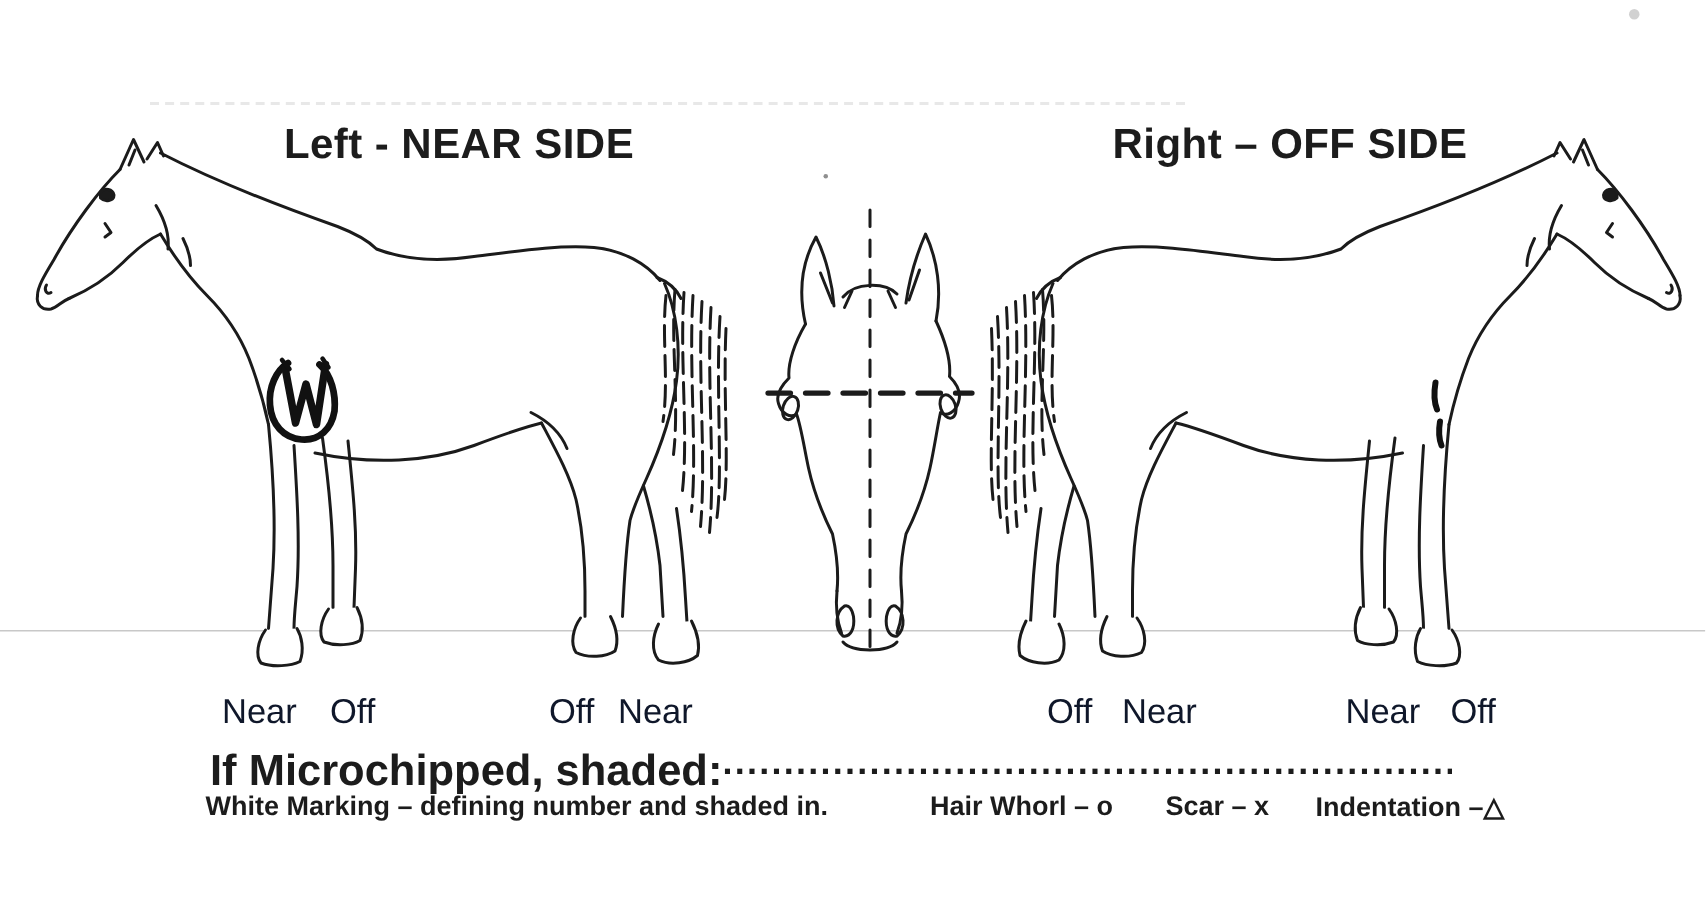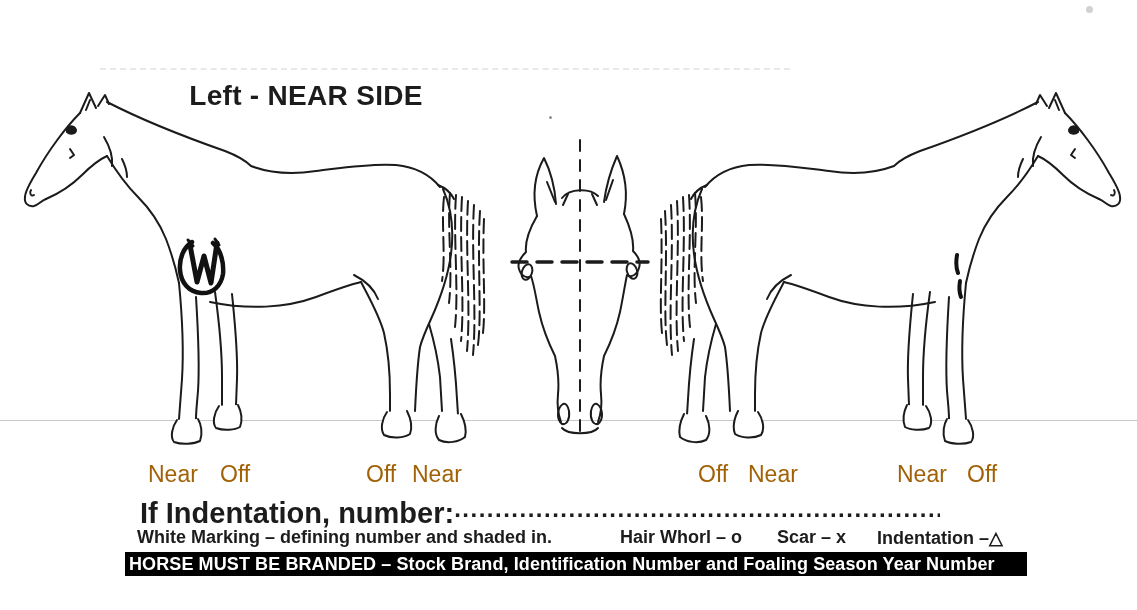--- a/index.html
+++ b/index.html
@@ -2,21 +2,21 @@
 <html><head>
 <meta charset="utf-8">
 <style>
   html,body{margin:0;padding:0;background:#fff;}
   .page{
     position:relative;width:1137px;height:610px;background:#ffffff;
     font-family:"Liberation Sans",sans-serif;color:#1c1c1c;overflow:hidden;
   }
   .abs{position:absolute;white-space:nowrap;}
   .title{font-weight:bold;font-size:28px;letter-spacing:.3px;transform:translateX(-50%);}
-  .leglabel{font-size:23px;font-weight:400;color:#a16207;top:461px;}
+  .leglabel{font-size:23px;font-weight:400;color:#0f172a;top:461px;}
   .groundline{position:absolute;left:0;top:420px;width:1137px;border-top:1.5px solid #b5b5b5;opacity:.75;}
   .artifact-line{position:absolute;left:100px;top:68px;width:690px;border-top:2px dashed #d2d2d2;opacity:.5;}
   .speck{position:absolute;left:549px;top:116px;width:3px;height:3px;background:#8f8f8f;border-radius:50%;}
   .corner-dot{position:absolute;left:1086px;top:6px;width:7px;height:7px;background:#bdbdbd;border-radius:50%;opacity:.7;}
   .microchip{left:140px;top:495px;font-weight:bold;font-size:29px;}
   .microchip .dots{
     display:inline-block;width:486px;overflow:hidden;vertical-align:baseline;
     font-size:24px;font-weight:bold;letter-spacing:1.5px;
   }
   .legend{top:527px;font-weight:bold;font-size:18px;}
@@ -33,20 +33,21 @@
 
 <div class="page">
 
   <div class="artifact-line"></div>
   <div class="speck"></div>
   <div class="corner-dot"></div>
 
   <div class="groundline"></div>
 
   <div class="abs title" style="left:306px;top:80px">Left - NEAR SIDE</div>
+  <div class="abs title" style="left:860px;top:80px">Right – OFF SIDE</div>
 
   <svg width="0" height="0" style="position:absolute">
     <defs>
       <g id="horse-side" fill="none" stroke="#1b1b1b" stroke-width="2" stroke-linecap="round" stroke-linejoin="round">
 
         <path d="M70,24 L79,4 L86,19"></path>
         <path d="M88,17 L95,6 L99,15"></path>
         <path d="M76,21 L80,11"></path>
 
         <path d="M70,24 C56,38 38,62 26,84 C20,94 15,102 15,108"></path>
@@ -156,24 +157,23 @@
   <span class="abs leglabel" style="left:220px">Off</span>
   <span class="abs leglabel" style="left:366px">Off</span>
   <span class="abs leglabel" style="left:412px">Near</span>
 
   <span class="abs leglabel" style="left:698px">Off</span>
   <span class="abs leglabel" style="left:748px">Near</span>
   <span class="abs leglabel" style="left:897px">Near</span>
   <span class="abs leglabel" style="left:967px">Off</span>
 
   <div class="abs microchip">
-    <span>If Indentation, number:</span><span class="dots">..............................................................................................................</span>
+    <span>If Microchipped, shaded:</span><span class="dots">..............................................................................................................</span>
   </div>
 
   <span class="abs legend" style="left:137px">White Marking – defining number and shaded in.</span>
   <span class="abs legend" style="left:620px">Hair Whorl – o</span>
   <span class="abs legend" style="left:777px">Scar – x</span>
   <span class="abs legend" style="left:877px">Indentation –△</span>
 
-  <div class="abs banner">HORSE MUST BE BRANDED – Stock Brand, Identification Number and Foaling Season Year Number</div>
 
 
 </div>
 
 </body></html>

